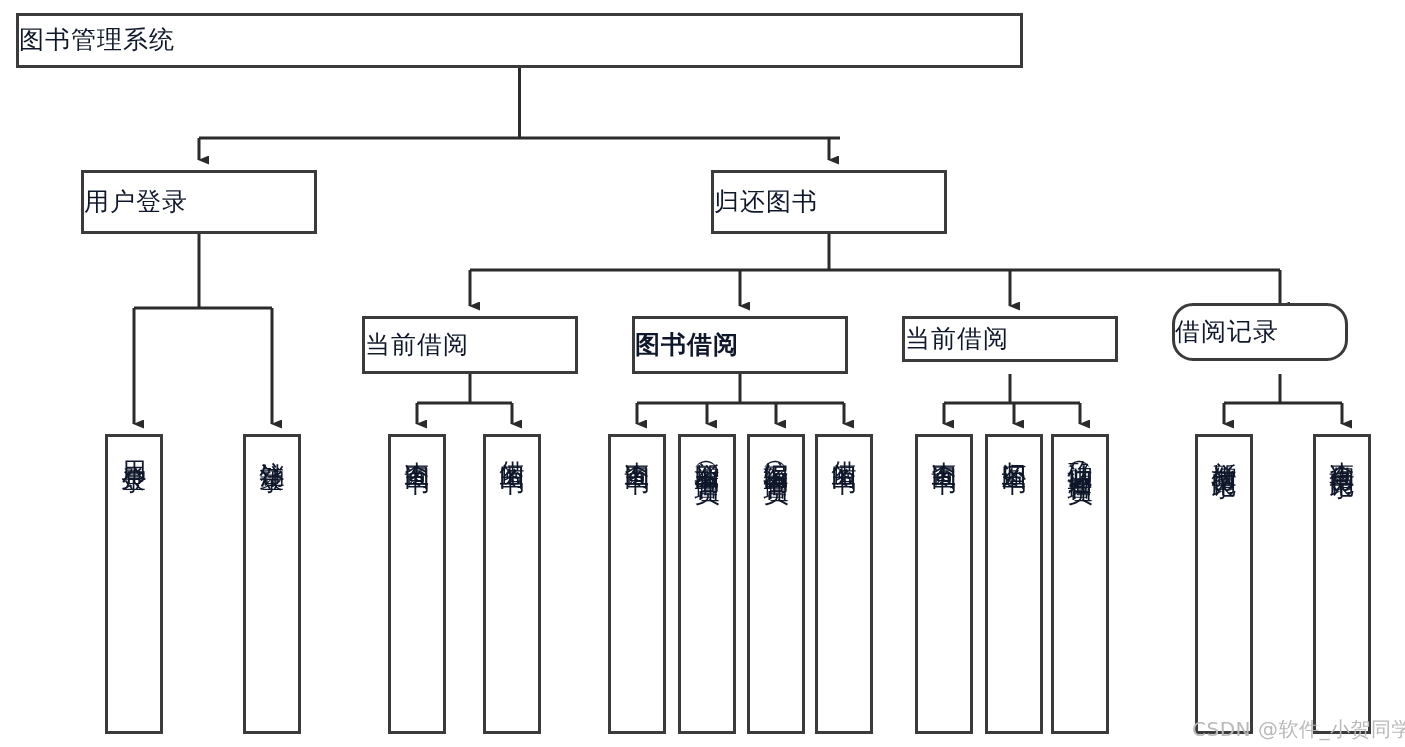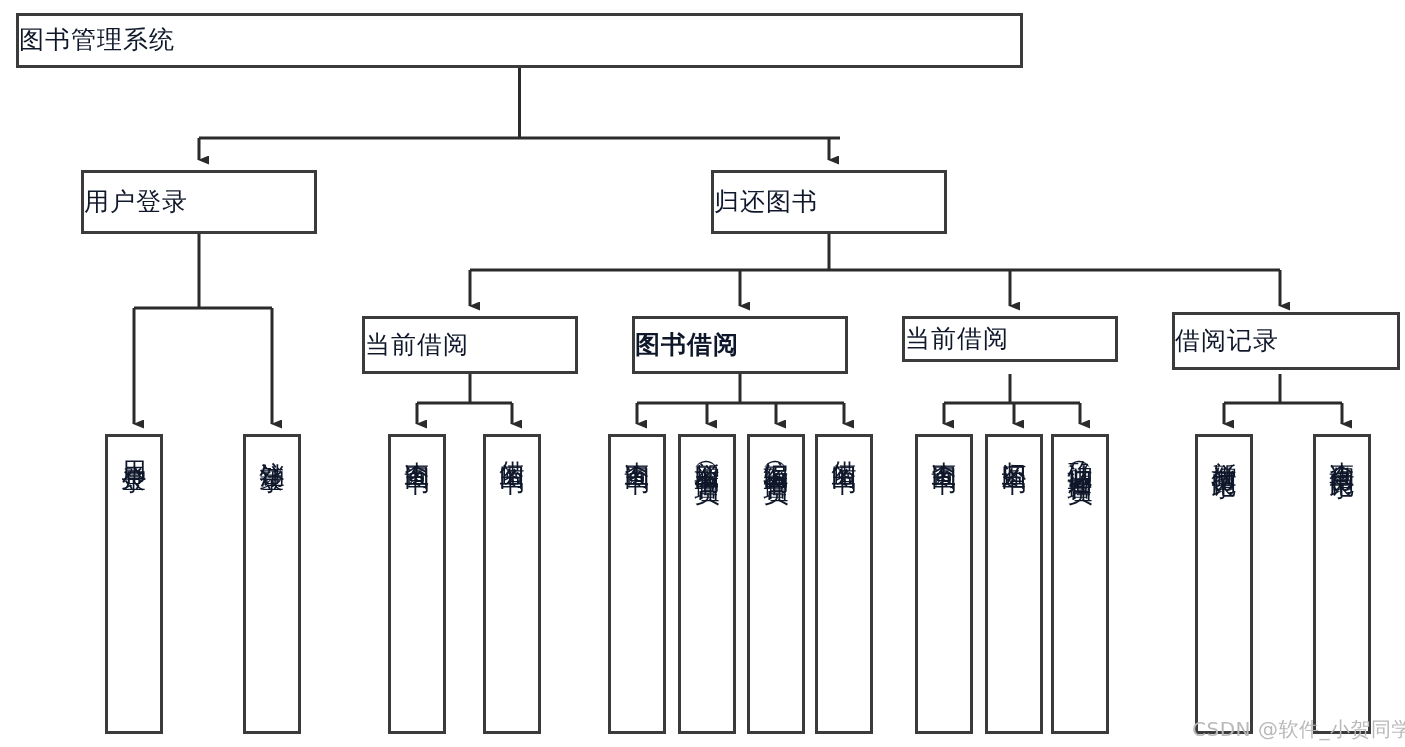--- a/index.html
+++ b/index.html
@@ -132,21 +132,21 @@
       </div>
       <div class="node horiz" style="left: 362px; top: 316px; width: 216px; height: 58px;">
         <span class="hlabel">当前借阅</span>
       </div>
       <div class="node horiz" style="left: 632px; top: 316px; width: 216px; height: 58px; font-weight: bold;">
         <span class="hlabel">图书借阅</span>
       </div>
       <div class="node horiz" style="left: 902px; top: 316px; width: 216px; height: 46px;">
         <span class="hlabel">当前借阅</span>
       </div>
-      <div class="node horiz" style="left: 1172px; top: 312px; width: 228px; height: 58px;">
+      <div class="node horiz" style="left: 1172px; top: 303px; width: 176px; height: 58px; border-radius: 21px;">
         <span class="hlabel">借阅记录</span>
       </div>
       <div class="node vert" style="left: 105px; top: 434px; width: 58px; height: 300px;">
         <span class="vlabel">用户登录</span>
       </div>
       <div class="node vert" style="left: 243px; top: 434px; width: 58px; height: 300px;">
         <span class="vlabel">注销登录</span>
       </div>
       <div class="node vert" style="left: 388px; top: 434px; width: 58px; height: 300px;">
         <span class="vlabel">查询图书</span>

